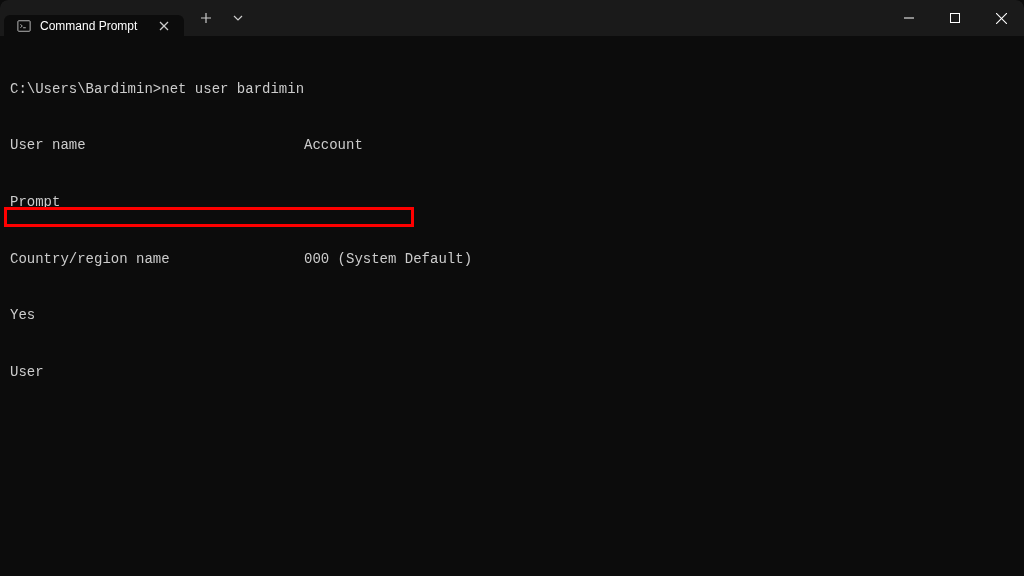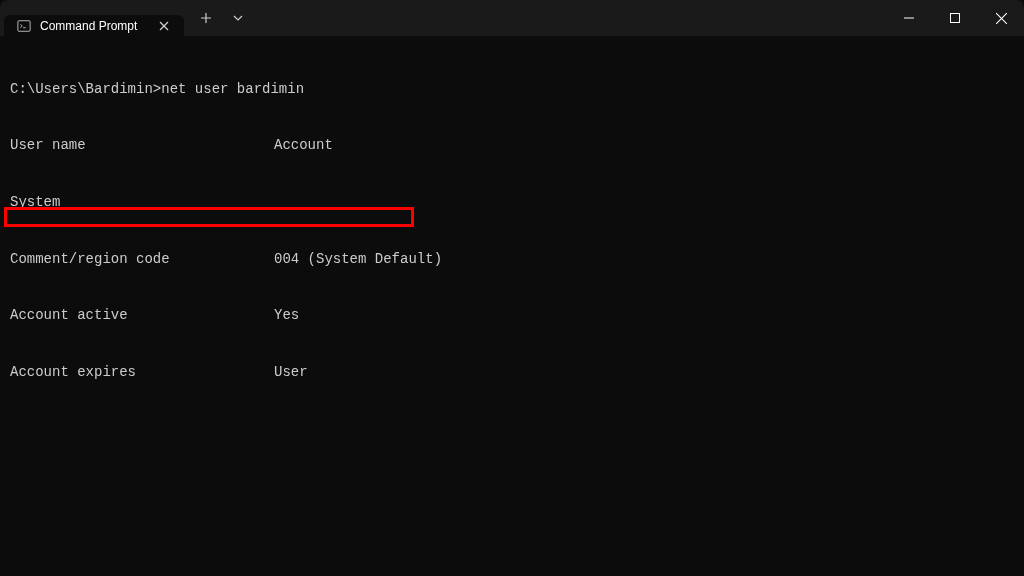--- a/index.html
+++ b/index.html
@@ -88,21 +88,21 @@
     padding: 6px 10px;
     line-height: 1.35;
     white-space: pre;
   }
   .line { display: block; font-family: Liberation Mono, monospace; }
   .highlight-box {
     position: absolute;
     border: 3px solid #ff0000;
     pointer-events: none;
   }
-  .row { display: flex; }
+  .row { display: flex; gap: 30px; }
   .col-label { width: 264px; }
 </style>
 </head>
 <body>
 
 <div class="titlebar">
   <div class="tab">
     <span class="tab-icon">
       <svg width="14" height="14" viewBox="0 0 16 16">
           <rect x="1" y="2" width="14" height="12" rx="1" fill="none" stroke="#ccc" stroke-width="1"></rect>
@@ -148,24 +148,24 @@
           <line x1="0" y1="0" x2="10" y2="10" stroke="#fff" stroke-width="1"></line>
           <line x1="10" y1="0" x2="0" y2="10" stroke="#fff" stroke-width="1"></line>
         </svg>
     </div>
   </div>
 </div>
 
 <div class="terminal">
   <div class="line"><span>C:\Users\Bardimin&gt;</span><span>net user bardimin</span></div>
   <div class="row"><span class="col-label">User name</span><span>Account</span></div>
-  <div class="row"><span class="col-label">System</span><span></span></div>
-  <div class="row"><span class="col-label">Comment/region code</span><span>004 (System Default)</span></div>
-  <div class="row"><span class="col-label">Account active</span><span>Yes</span></div>
-  <div class="row"><span class="col-label">Account expires</span><span>User</span></div>
+  <div class="row"><span class="col-label">Prompt</span><span></span></div>
+  <div class="row"><span class="col-label">Country/region name</span><span>000 (System Default)</span></div>
+  <div class="row"><span>Yes</span></div>
+  <div class="row"><span>User</span></div>
   <div class="line">&nbsp;</div>
   
   
   
   
   
   
   
   
   

